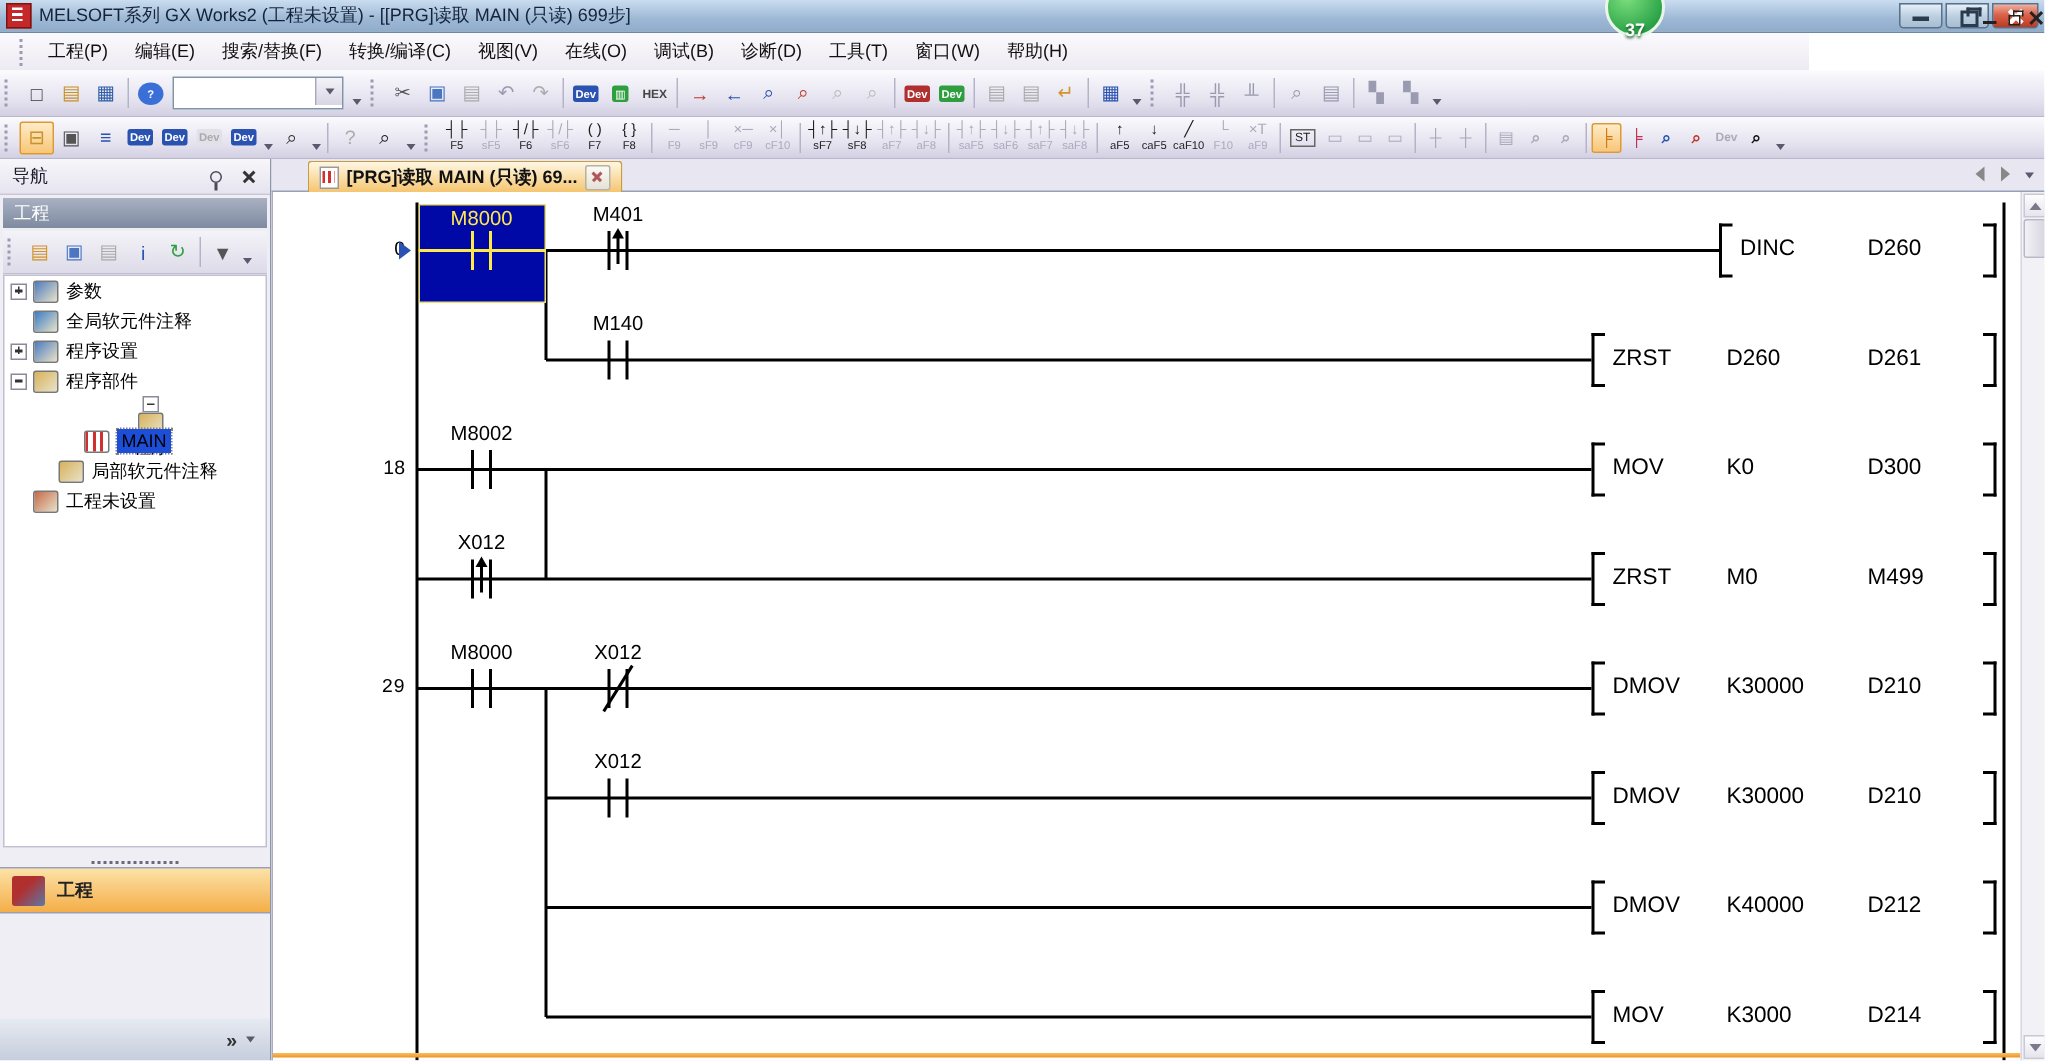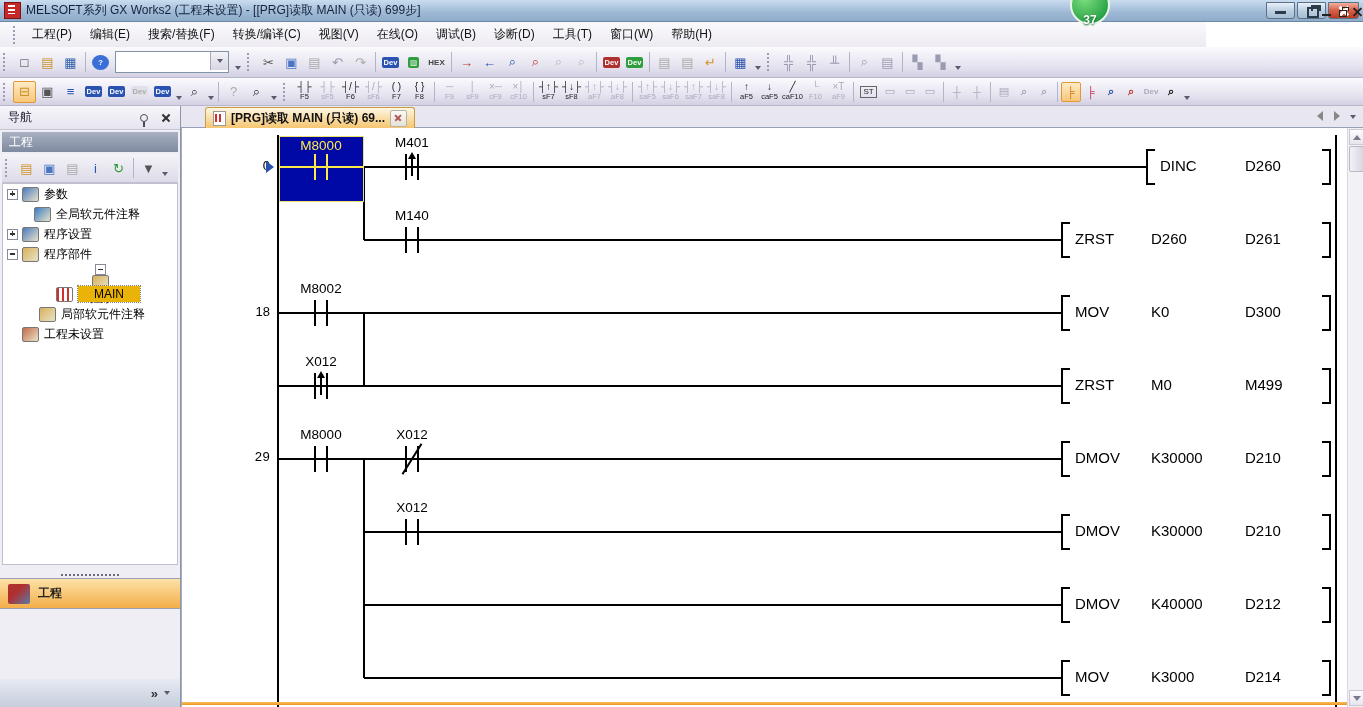--- a/index.html
+++ b/index.html
@@ -54,21 +54,21 @@
   .navx1{transform:rotate(45deg);} .navx2{transform:rotate(-45deg);}
   #nav-section{left:2px;top:26px;width:176px;height:20px;background:linear-gradient(#A9B1C2,#7E8AA0);color:#fff;display:flex;align-items:center;padding-left:7px;box-sizing:border-box;}
   #nav-tools{left:2px;top:48px;width:176px;height:28px;display:flex;align-items:center;background:linear-gradient(#F4F3F8,#DDDBE8);border-bottom:1px solid #C2C0D0;}
   #nav-tree{left:2px;top:77px;width:176px;height:382px;background:#fff;border:1px solid #C2C0D0;box-sizing:border-box;overflow:hidden;}
   .trow{height:20px;display:flex;align-items:center;position:relative;}
   .texp{width:9px;height:9px;border:1px solid #8a8a9a;background:#fff;position:relative;flex:0 0 auto;box-sizing:content-box;}
   .texp:before{content:"";position:absolute;left:1.5px;top:3.5px;width:5px;height:1.5px;background:#333;}
   .texp.plus:after{content:"";position:absolute;left:3.5px;top:1.5px;width:1.5px;height:5px;background:#333;}
   .ticon{width:15px;height:13px;border:1px solid #777;border-radius:2px;margin:0 5px 0 4px;flex:0 0 auto;}
   .tlabel{color:#000;white-space:nowrap;}
-  .trow.selected .tlabel{background:#eab308;outline:1px dotted #808080;padding:1px 16px;text-align:center;}
+  .trow.selected .tlabel{background:#1d4ed8;outline:1px dotted #808080;padding:1px 3px;text-align:center;}
   #nav-split{left:2px;top:464px;width:176px;height:10px;display:flex;align-items:center;justify-content:center;}
   #nav-split i{display:block;width:58px;border-top:2px dotted #6a6a7a;}
   .navbtn{left:0px;width:180px;height:31px;border-top:1px solid #9AA0B0;border-bottom:1px solid #9AA0B0;background:linear-gradient(#E6EAF2,#BFC8D8);display:flex;align-items:center;padding-left:8px;box-sizing:border-box;font-weight:bold;color:#222;}
   .navbtn.active{background:linear-gradient(#FCE2A8,#F4AE48);}
   .navbtn .bicon{width:22px;height:20px;margin-right:8px;border-radius:2px;}
   #nav-collapse{left:0;top:573px;width:180px;height:28px;background:linear-gradient(#E6EAF2,#C6CEDC);display:flex;align-items:center;justify-content:flex-end;padding-right:10px;box-sizing:border-box;color:#333;font-weight:bold;}
   
   #editor{left:181px;top:106px;width:1182px;height:601px;background:#E8E7F1;}
   #tabrow{left:0;top:0;width:1182px;height:22px;border-bottom:1px solid #98A0B8;box-sizing:border-box;}
   #doc-tab{position:absolute;left:24px;top:1px;height:21px;background:linear-gradient(#FEF7E3,#F5C36B);border:1px solid #C99C40;border-bottom:none;border-radius:3px 3px 0 0;display:flex;align-items:center;gap:5px;padding:0 7px;font-weight:bold;color:#111;}
@@ -390,21 +390,21 @@
       <div class="overflow" style="width: 9px;">
         <div class="tri-down"></div>
       </div>
     </div>
   <div id="nav-tree" class="abs">
       <div class="trow" style="padding-left: 4px;">
         <div class="texp plus"></div>
         <div class="ticon" style="background: linear-gradient(135deg, rgb(76, 123, 192), rgb(232, 226, 200));"></div>
         <div class="tlabel">参数</div>
       </div>
-      <div class="trow" style="padding-left: 4px; margin-left: 12px;">
+      <div class="trow" style="padding-left: 4px;">
         <div style="width: 11px; flex: 0 0 auto;"></div>
         <div class="ticon" style="background: linear-gradient(135deg, rgb(58, 124, 196), rgb(232, 226, 200));"></div>
         <div class="tlabel">全局软元件注释</div>
       </div>
       <div class="trow" style="padding-left: 4px;">
         <div class="texp plus"></div>
         <div class="ticon" style="background: linear-gradient(135deg, rgb(76, 123, 192), rgb(232, 226, 200));"></div>
         <div class="tlabel">程序设置</div>
       </div>
       <div class="trow" style="padding-left: 4px;">

